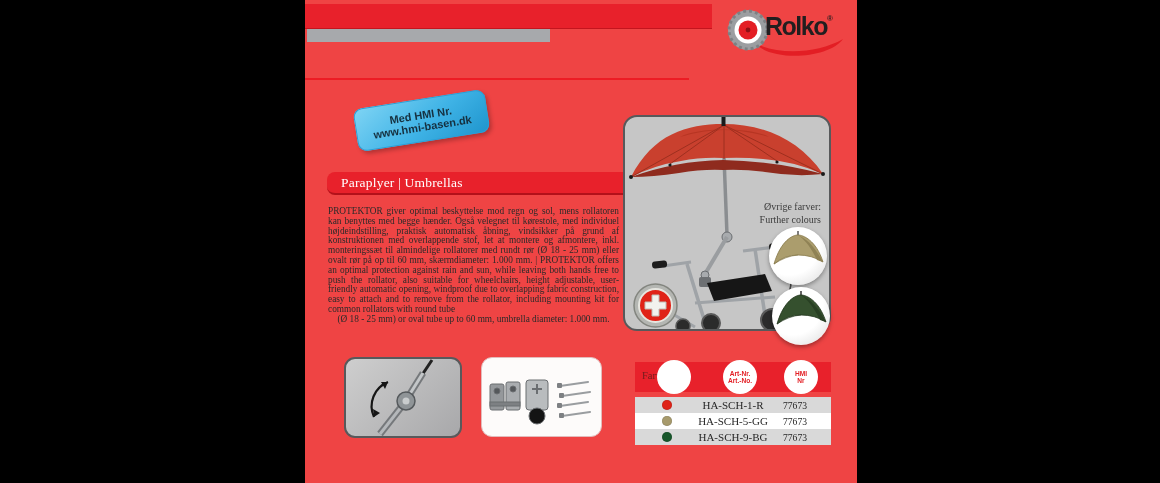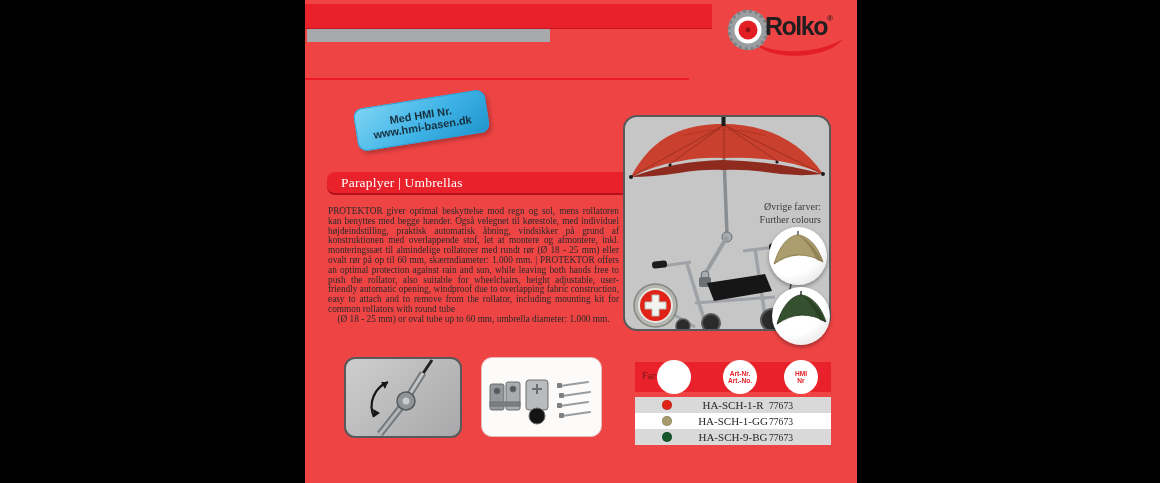--- a/index.html
+++ b/index.html
@@ -79,21 +79,21 @@
   .hc1{left:22px;}
   .hc2{left:88px;}
   .hc3{left:149px;}
   .t-body{margin-top:5px;}
   .t-row{position:relative;height:16px;display:flex;align-items:center;}
   .t-row.odd{background:#d9d9d9;}
   .t-row.even{background:#ffffff;}
   .dot{position:absolute;left:27px;top:3px;width:10px;height:10px;border-radius:50%;
        box-shadow:inset 0 0 1px rgba(0,0,0,.45);}
   .art-cell{position:absolute;left:52px;width:92px;text-align:center;font-size:11px;color:#262626;}
-  .hmi-cell{position:absolute;left:120px;width:52px;text-align:center;font-size:9.6px;color:#262626;}
+  .hmi-cell{position:absolute;left:120px;width:52px;text-align:right;font-size:9.6px;color:#262626;}
 </style>
 </head>
 <body>
 
 <div class="page">
 
   <div class="top-red-bar"></div>
   <div class="top-gray-bar"></div>
 
   <div class="logo">
@@ -246,21 +246,21 @@
 Nr</div>
     </div>
     <div class="t-body">
       <div class="t-row odd">
         <span class="dot" style="background-color: rgb(223, 35, 24);"></span>
         <span class="art-cell">HA-SCH-1-R</span>
         <span class="hmi-cell">77673</span>
       </div>
       <div class="t-row even">
         <span class="dot" style="background-color: rgb(167, 154, 108);"></span>
-        <span class="art-cell">HA-SCH-1-GG</span>
+        <span class="art-cell">HA-SCH-5-GG</span>
         <span class="hmi-cell">77673</span>
       </div>
       <div class="t-row odd">
         <span class="dot" style="background-color: rgb(23, 87, 43);"></span>
         <span class="art-cell">HA-SCH-9-BG</span>
         <span class="hmi-cell">77673</span>
       </div>
     </div>
   </div>
 

